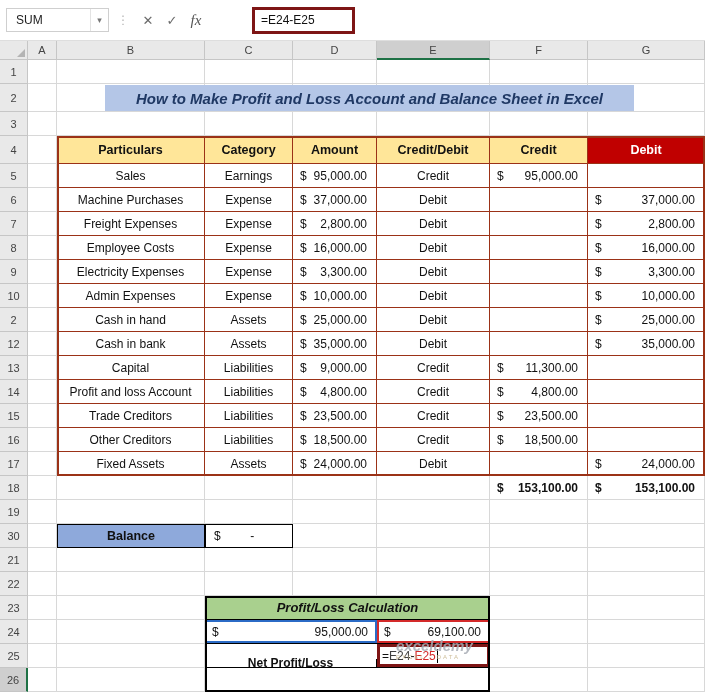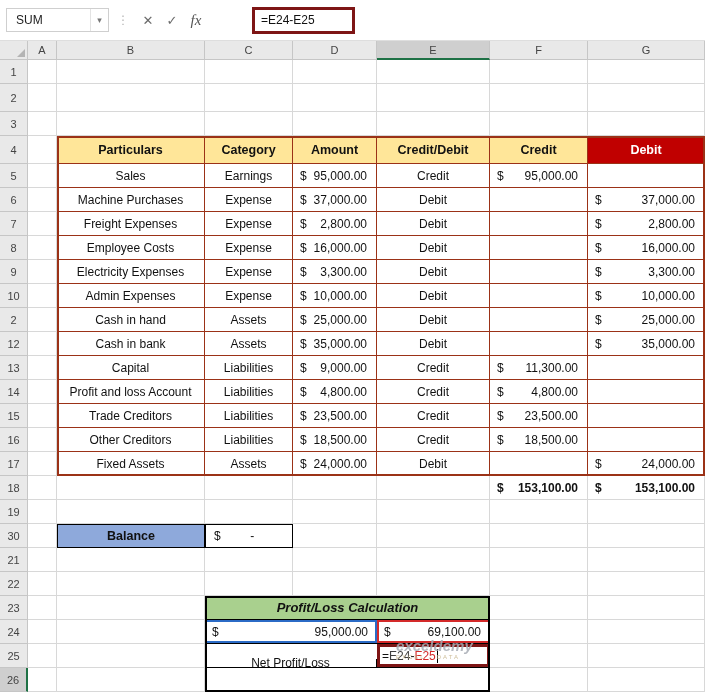--- a/index.html
+++ b/index.html
@@ -121,21 +121,21 @@
     justify-content:space-between; padding:0 9px 0 7px; box-sizing:border-box; background:#fff;
   }
   .ref-blue { box-shadow:inset 0 0 0 2px #2B6BC6; }
   .ref-red  { box-shadow:inset 0 0 0 2px #D42A2A; }
   .edit-cell {
     box-shadow:inset 0 0 0 3px #7E1515; justify-content:flex-start; padding:0 0 0 5px;
   }
   .f-ref1 { color:#404040; }
   .f-ref2 { color:#D42A2A; }
   .caret { width:1px; height:14px; background:#000; margin-left:1px; }
-  .bold { font-weight:normal;margin-top:15px; }
+  .bold { font-weight:bold;margin-top:15px; }
 
   
   .watermark {
     position:absolute; left:396px; top:637px; z-index:6; pointer-events:none;
     opacity:.85; line-height:1.15; text-align:left;
   }
   .wm-brand { font-size:15px; font-weight:bold; font-style:italic; color:#A7ACB4; }
   .wm-tag { font-size:6px; letter-spacing:2px; color:#C7B48A; }
 </style>
 </head>
@@ -368,20 +368,21 @@
     <div class="cell" style="grid-area: 26 / 7;"></div>
     <div class="cell" style="grid-area: 26 / 8;"></div>
     <div class="cell" style="grid-area: 27 / 2;"></div>
     <div class="cell" style="grid-area: 27 / 3;"></div>
     <div class="cell" style="grid-area: 27 / 4;"></div>
     <div class="cell" style="grid-area: 27 / 5;"></div>
     <div class="cell" style="grid-area: 27 / 6;"></div>
     <div class="cell" style="grid-area: 27 / 7;"></div>
     <div class="cell" style="grid-area: 27 / 8;"></div>
 
+  <div class="title-band" style="grid-area:3/3/4/9; margin:1px 71px 1px 48px;">How to Make Profit and Loss Account and Balance Sheet in Excel</div>
 
   <div class="main-table" style="grid-area:5/3/19/9;">
     <div class="mt-cell mt-head">Particulars</div>
     <div class="mt-cell mt-head">Category</div>
     <div class="mt-cell mt-head">Amount</div>
     <div class="mt-cell mt-head">Credit/Debit</div>
     <div class="mt-cell mt-head">Credit</div>
     <div class="mt-cell mt-head debit">Debit</div>
 
     <div style="display:contents">

